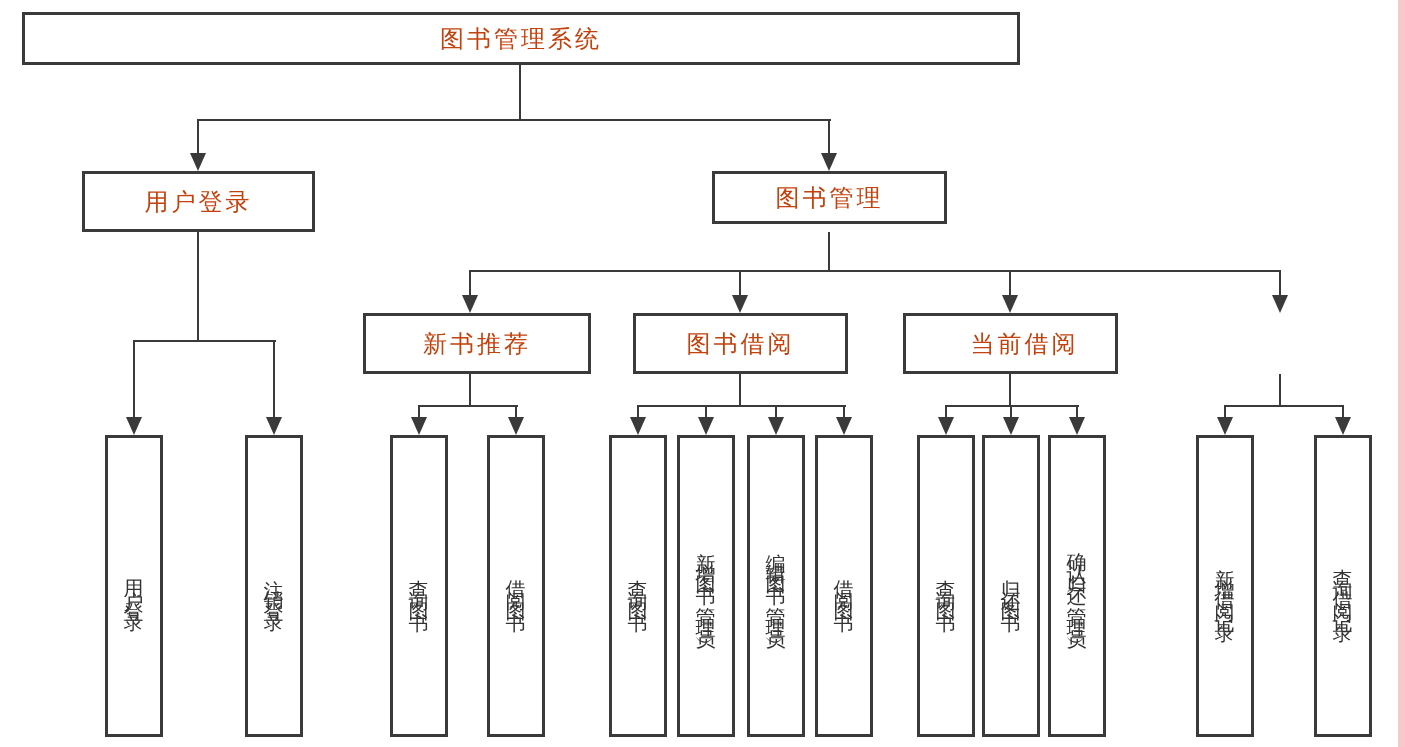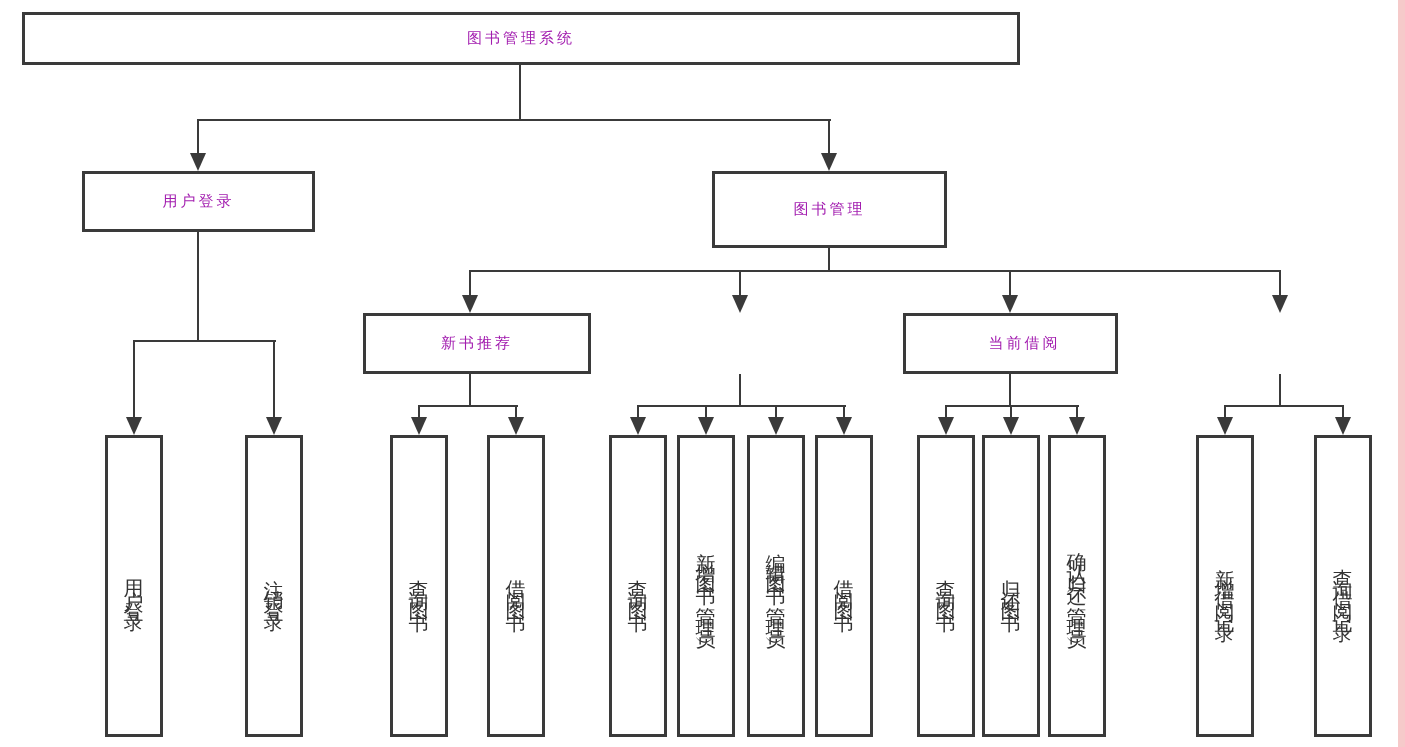--- a/index.html
+++ b/index.html
@@ -5,21 +5,21 @@
   * { margin:0; padding:0; box-sizing:border-box; }
   html,body { background:#ffffff; }
   .canvas {
     position:relative; width:1405px; height:747px; background:#ffffff;
     overflow:hidden; font-family:"Liberation Sans", sans-serif; color:#333333;
   }
   .box {
     position:absolute; border:3px solid #3a3a3a; background:#ffffff;
     display:flex; align-items:center; justify-content:center; z-index:2;
   }
-  .box-h span { font-size:15px; letter-spacing:3px; color:#a21caf; }
+  .box-h span { font-size:24px; letter-spacing:3px; color:#c2410c; }
   .leaf { width:58px; top:435px; height:302px; }
   .leaf span {
     writing-mode:vertical-rl; text-orientation:mixed; white-space:nowrap;
     font-size:20px; letter-spacing:11px; line-height:1; color:#333333;
   }
   .line { position:absolute; background:#3a3a3a; z-index:1; }
   .arrow {
     position:absolute; width:0; height:0; z-index:1;
     border-left:8px solid transparent; border-right:8px solid transparent;
     border-top:18px solid #3a3a3a;
@@ -42,21 +42,21 @@
   <div class="line" style="left:519px; top:65px; width:2px; height:56px;"></div>
   <div class="line" style="left:197px; top:119px; width:634px; height:2px;"></div>
   <div class="line" style="left:197px; top:119px; width:2px; height:39px;"></div>
   <div class="line" style="left:828px; top:119px; width:2px; height:39px;"></div>
   <div class="arrow" style="left:190px; top:153px;"></div>
   <div class="arrow" style="left:821px; top:153px;"></div>
 
   <div class="box box-h" style="left:82px; top:171px; width:233px; height:61px;">
     <span>用户登录</span>
   </div>
-  <div class="box box-h" style="left:712px; top:171px; width:235px; height:77px;">
+  <div class="box box-h" style="left:712px; top:171px; width:235px; height:53px;">
     <span>图书管理</span>
   </div>
 
   <div class="line" style="left:197px; top:232px; width:2px; height:110px;"></div>
   <div class="line" style="left:133px; top:340px; width:143px; height:2px;"></div>
   <div class="line" style="left:133px; top:340px; width:2px; height:80px;"></div>
   <div class="line" style="left:273px; top:340px; width:2px; height:80px;"></div>
   <div class="arrow" style="left:126px; top:417px;"></div>
   <div class="arrow" style="left:266px; top:417px;"></div>
 
@@ -66,20 +66,23 @@
   <div class="line" style="left:739px; top:270px; width:2px; height:28px;"></div>
   <div class="line" style="left:1009px; top:270px; width:2px; height:28px;"></div>
   <div class="line" style="left:1279px; top:270px; width:2px; height:28px;"></div>
   <div class="arrow" style="left:462px; top:295px;"></div>
   <div class="arrow" style="left:732px; top:295px;"></div>
   <div class="arrow" style="left:1002px; top:295px;"></div>
   <div class="arrow" style="left:1272px; top:295px;"></div>
 
   <div class="box box-h" style="left:363px; top:313px; width:228px; height:61px;">
     <span>新书推荐</span>
+  </div>
+  <div class="box box-h" style="left:633px; top:313px; width:215px; height:61px;">
+    <span>图书借阅</span>
   </div>
   <div class="box box-h" style="left:903px; top:313px; width:215px; height:61px;padding-left:28px;">
     <span>当前借阅</span>
   </div>
 
   <div class="line" style="left:469px; top:374px; width:2px; height:33px;"></div>
   <div class="line" style="left:418px; top:405px; width:100px; height:2px;"></div>
   <div class="line" style="left:418px; top:405px; width:2px; height:15px;"></div>
   <div class="line" style="left:515px; top:405px; width:2px; height:15px;"></div>
   <div class="arrow" style="left:411px; top:417px;"></div>

